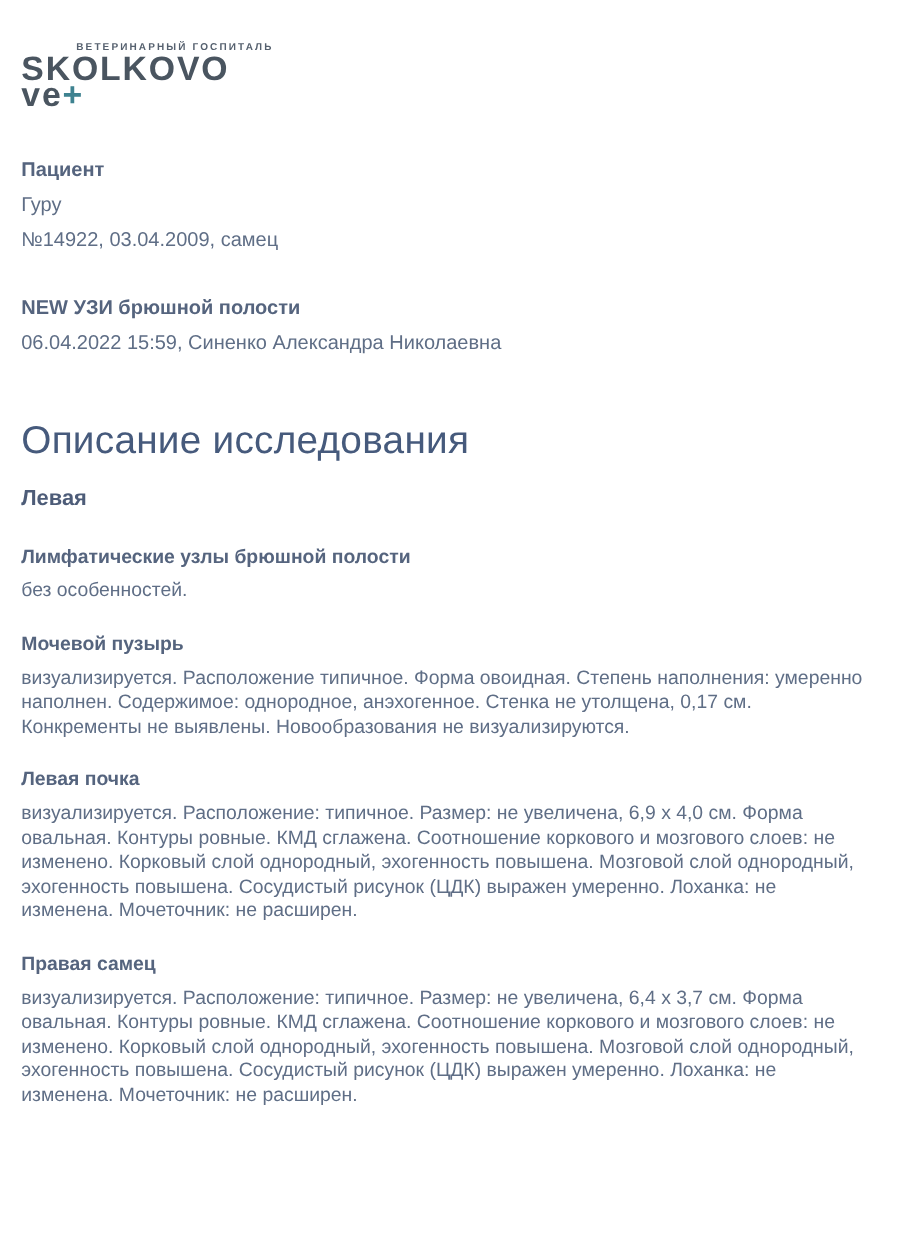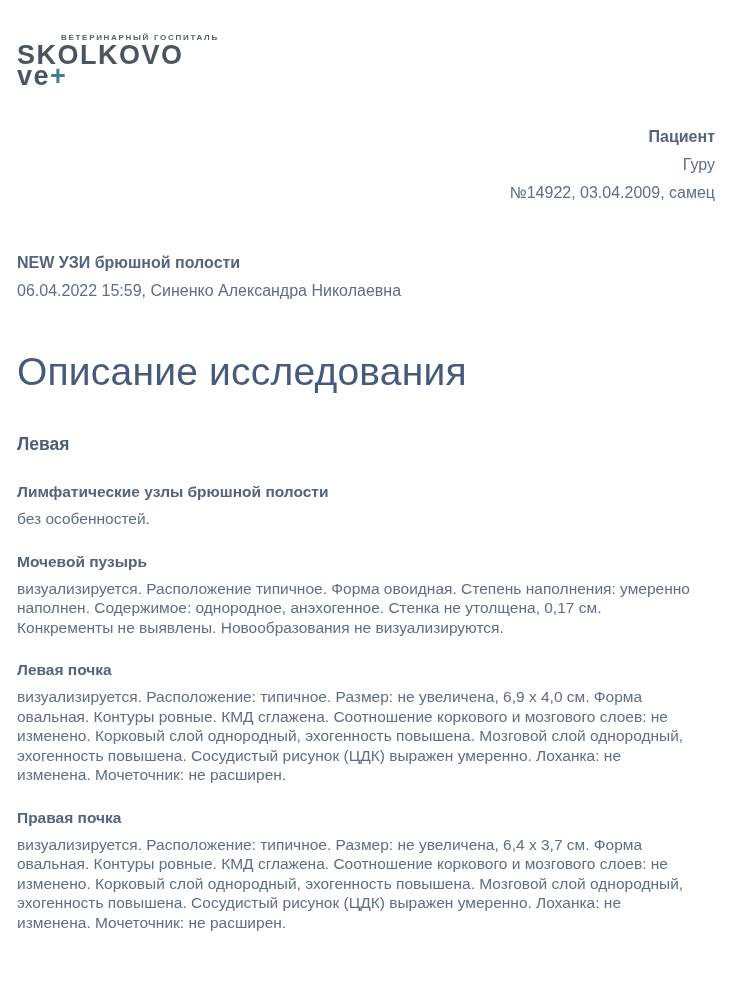--- a/index.html
+++ b/index.html
@@ -26,36 +26,36 @@
   .logo-brand {
     font-size: 27px;
     font-weight: 600;
     letter-spacing: 1.5px;
     color: #4a5560;
     line-height: 0.78;
   }
   .logo-brand .plus { color: #3e8290; font-weight: 600; }
 
   
-  .patient { margin-bottom: 52px; text-align: right; }
+  .patient { margin-bottom: 36px; }
   .patient p { font-size: 16px; line-height: 19px; margin-bottom: 9px; }
   .patient .label { font-weight: bold; color: #55647e; }
 
   
   .study { margin-bottom: 50px; }
   .study .title { font-size: 16px; font-weight: bold; color: #55647e; margin-bottom: 9px; }
   .study .meta { font-size: 16px; line-height: 19px; max-width: 435px; }
 
   
   .report-heading {
-    font-size: 39px;
+    font-size: 31px;
     font-weight: 400;
     color: #465a7c;
     letter-spacing: 0.2px;
-    margin-bottom: 40px;
+    margin-bottom: 18px;
   }
   .report-subject {
     font-size: 17.5px;
     font-weight: bold;
     color: #4d5c78;
     margin-bottom: 27px;
   }
   .section { margin-bottom: 23px; }
   .section-title {
     font-size: 15.5px;
@@ -103,18 +103,18 @@
     </div>
     <div class="section">
       <div class="section-title">Мочевой пузырь</div>
       <div class="section-body">визуализируется. Расположение типичное. Форма овоидная. Степень наполнения: умеренно наполнен. Содержимое: однородное, анэхогенное. Стенка не утолщена, 0,17 см. Конкременты не выявлены. Новообразования не визуализируются.</div>
     </div>
     <div class="section">
       <div class="section-title">Левая почка</div>
       <div class="section-body">визуализируется. Расположение: типичное. Размер: не увеличена, 6,9 x 4,0 см. Форма овальная. Контуры ровные. КМД сглажена. Соотношение коркового и мозгового слоев: не изменено. Корковый слой однородный, эхогенность повышена. Мозговой слой однородный, эхогенность повышена. Сосудистый рисунок (ЦДК) выражен умеренно. Лоханка: не изменена. Мочеточник: не расширен.</div>
     </div>
     <div class="section">
-      <div class="section-title">Правая почка</div>
+      <div class="section-title">Правая самец</div>
       <div class="section-body">визуализируется. Расположение: типичное. Размер: не увеличена, 6,4 x 3,7 см. Форма овальная. Контуры ровные. КМД сглажена. Соотношение коркового и мозгового слоев: не изменено. Корковый слой однородный, эхогенность повышена. Мозговой слой однородный, эхогенность повышена. Сосудистый рисунок (ЦДК) выражен умеренно. Лоханка: не изменена. Мочеточник: не расширен.</div>
     </div>
   </div>
 
 </div>
 
 </body></html>

